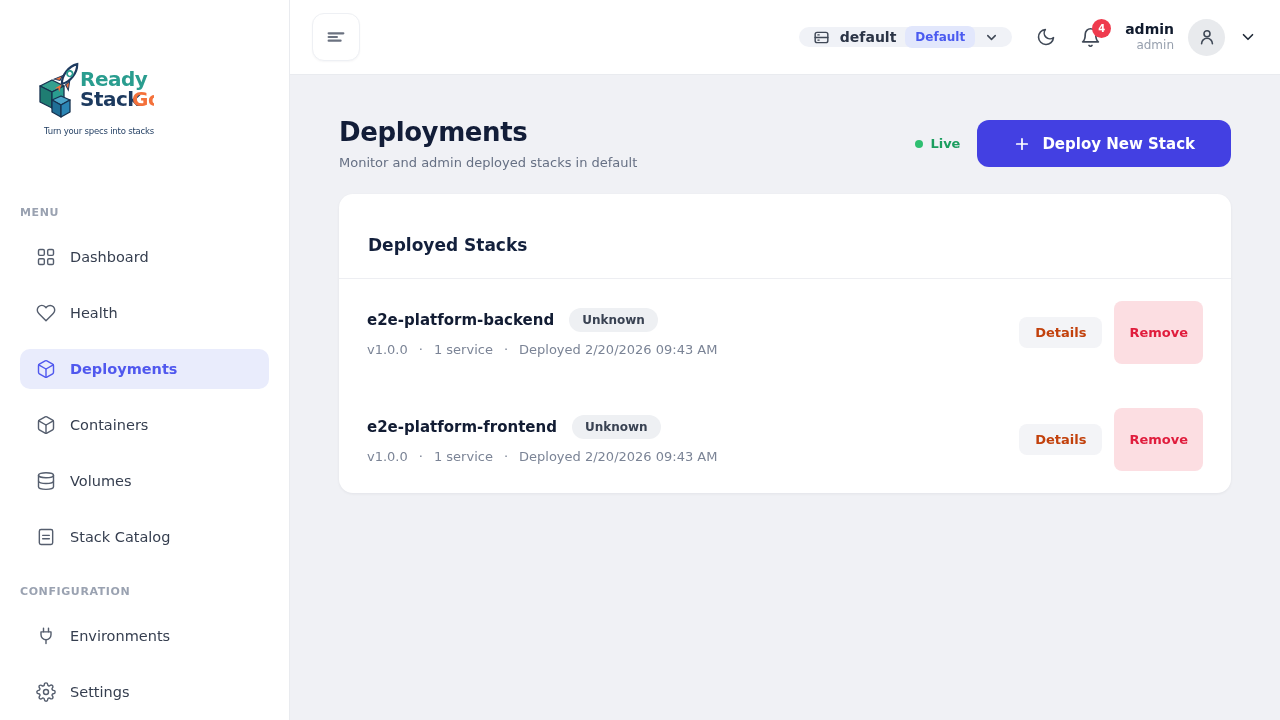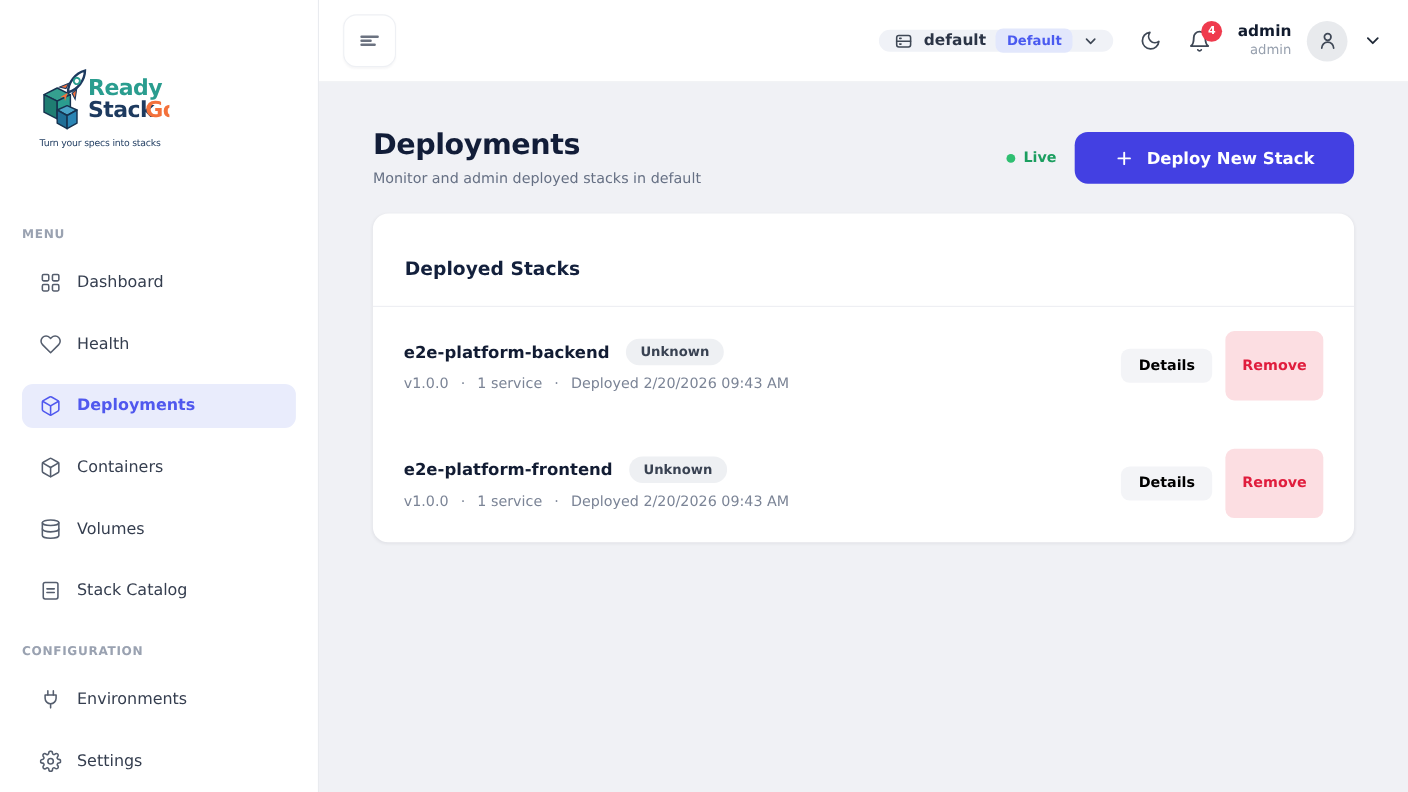--- a/index.html
+++ b/index.html
@@ -11,21 +11,21 @@
   svg { display:block; }
 
   
   .sidebar {
     width:290px; min-width:290px; height:720px; background:#ffffff;
     border-right:1px solid #e9ebef; position:relative;
   }
   .logo-block { margin:60px 0 0 36px; width:120px; }
   .logo-tagline {
     font-size:8.5px; letter-spacing:-0.2px; color:#1d3a5f;
-    white-space:nowrap; margin-top:2px; text-align:left; width:118px;
+    white-space:nowrap; margin-top:2px; text-align:right; width:118px;
   }
   .section-label {
     margin:70px 20px 18px; font-size:11px; font-weight:600;
     letter-spacing:0.6px; color:#9aa2b1;
   }
   .section-label.config { margin-top:28px; }
   .nav-item {
     display:flex; align-items:center; gap:14px; height:40px;
     margin:0 20px 16px; padding-left:16px; border-radius:10px;
     font-size:14.5px; color:#353e4f; cursor:pointer;
@@ -107,21 +107,21 @@
   .status-badge {
     background:#eef0f3; color:#394252; font-size:12px; font-weight:600;
     padding:5px 13px; border-radius:999px;
   }
   .stack-meta {
     margin-top:10px; font-size:13px; color:#7b8496;
     display:flex; align-items:center; gap:11px;
   }
   .row-actions { display:flex; align-items:center; gap:12px; }
   .btn-details {
-    background:#f3f4f7; color:#000000; border:none; border-radius:8px;
+    background:#f3f4f7; color:#c2410c; border:none; border-radius:8px;
     padding:8px 16px; font-size:13px; font-weight:600; cursor:pointer;
     font-family:inherit;
   }
   .btn-remove {
     background:#fcdee2; color:#e01d3d; border:none; border-radius:8px;
     padding:24px 15px; font-size:13px; font-weight:600; cursor:pointer;
     font-family:inherit;
   }
 </style>
 </head>

